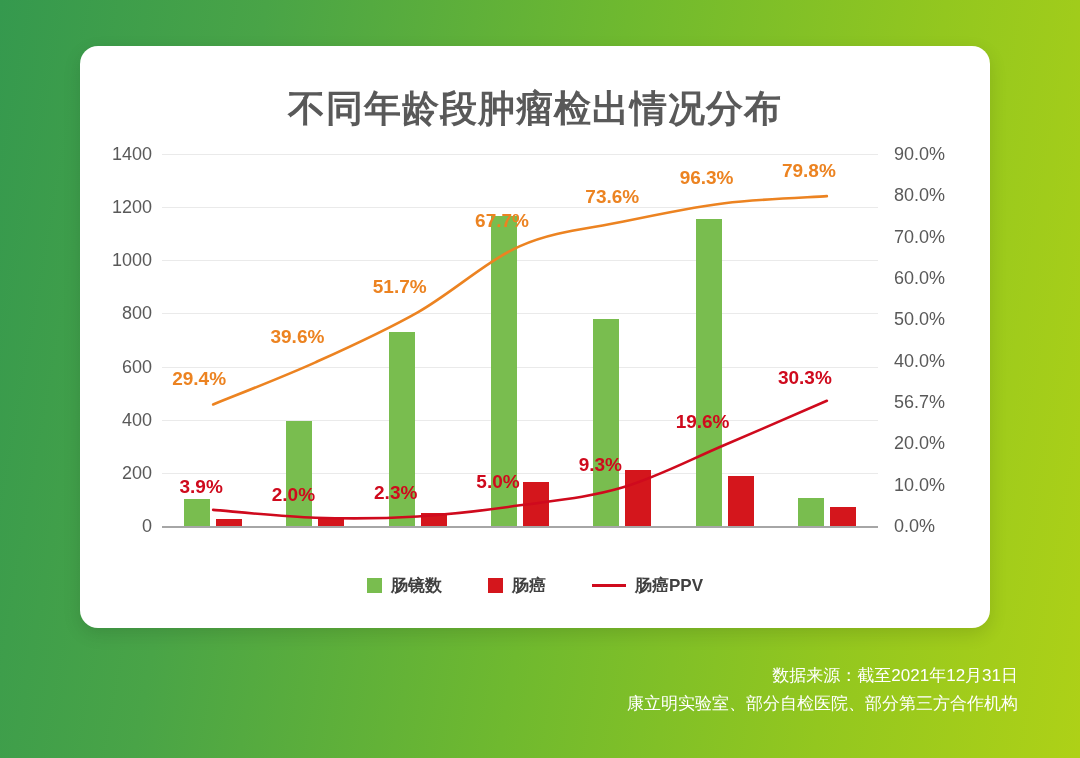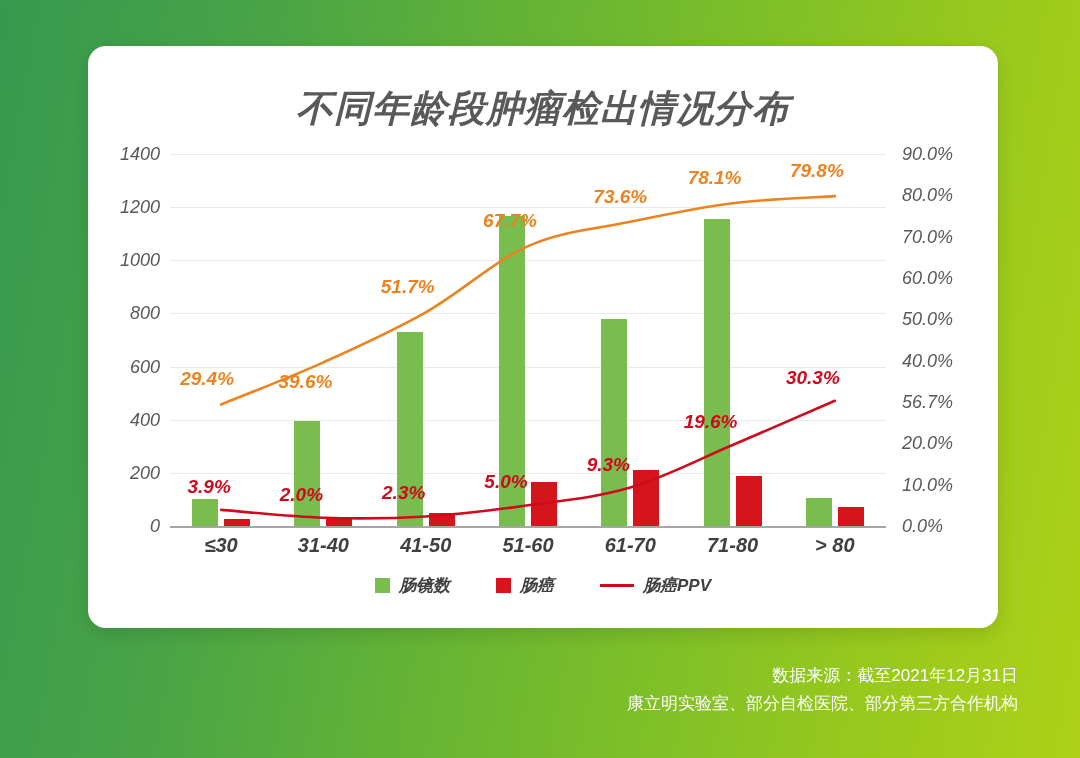--- a/index.html
+++ b/index.html
@@ -14,28 +14,27 @@
   }
   #root {
     position: relative;
     width: 1080px;
     height: 758px;
     background: linear-gradient(100deg, #35994e 0%, #49a447 22%, #6fb92f 52%, #93c71f 78%, #aed117 100%);
   }
   
   #card {
     position: absolute;
-    left: 88px;
+    left: 80px;
     top: 46px;
     width: 910px;
     height: 582px;
     background: #ffffff;
     border-radius: 18px;
     box-shadow: 0 6px 18px rgba(0,0,0,0.12);
-    font-style: italic;
   }
   #chart-title {
     position: absolute;
     left: 0;
     top: 38px;
     width: 910px;
     text-align: center;
     font-size: 37px;
     font-weight: bold;
     color: #595959;
@@ -254,37 +253,28 @@
 
       <div id="dlabels">
           <div class="dlabel red" style="left: 121.143px; top: 331.88px;">3.9%</div>
           <div class="dlabel red" style="left: 213.429px; top: 339.733px;">2.0%</div>
           <div class="dlabel red" style="left: 315.714px; top: 338.493px;">2.3%</div>
           <div class="dlabel red" style="left: 418px; top: 327.333px; text-align: center;">5.0%</div>
           <div class="dlabel red" style="left: 520.286px; top: 309.56px;">9.3%</div>
           <div class="dlabel red" style="left: 622.571px; top: 266.987px;">19.6%</div>
           <div class="dlabel red" style="left: 724.857px; top: 222.76px;">30.3%</div>
           <div class="dlabel orange" style="left: 119.143px; top: 224.48px;">29.4%</div>
-          <div class="dlabel orange" style="left: 217.429px; top: 182.32px; margin-top: 45px;">39.6%</div>
+          <div class="dlabel orange" style="left: 217.429px; top: 182.32px;">39.6%</div>
           <div class="dlabel orange" style="left: 319.714px; top: 132.307px;">51.7%</div>
           <div class="dlabel orange" style="left: 422px; top: 66.1733px;">67.7%</div>
           <div class="dlabel orange" style="left: 524.286px; top: 41.7867px; margin-left: 8px;">73.6%</div>
-          <div class="dlabel orange" style="left: 626.571px; top: 23.1867px;">78.1%</div>
+          <div class="dlabel orange" style="left: 626.571px; top: 23.1867px;">96.3%</div>
           <div class="dlabel orange" style="left: 728.857px; top: 16.16px;">79.8%</div>
         </div>
 
-      <div id="xlabels">
-          <div class="xlabel" style="left: 51.1429px;">≤30</div>
-          <div class="xlabel" style="left: 153.429px;">31-40</div>
-          <div class="xlabel" style="left: 255.714px;">41-50</div>
-          <div class="xlabel" style="left: 358px;">51-60</div>
-          <div class="xlabel" style="left: 460.286px;">61-70</div>
-          <div class="xlabel" style="left: 562.571px;">71-80</div>
-          <div class="xlabel" style="left: 664.857px;">&gt; 80</div>
-        </div>
     </div>
 
     <div id="legend">
         <div class="legend-item">
           <span class="swatch-square" style="background: rgb(121, 189, 79);"></span>
           <span>肠镜数</span>
         </div>
         <div class="legend-item">
           <span class="swatch-square" style="background: rgb(212, 22, 28);"></span>
           <span>肠癌</span>

